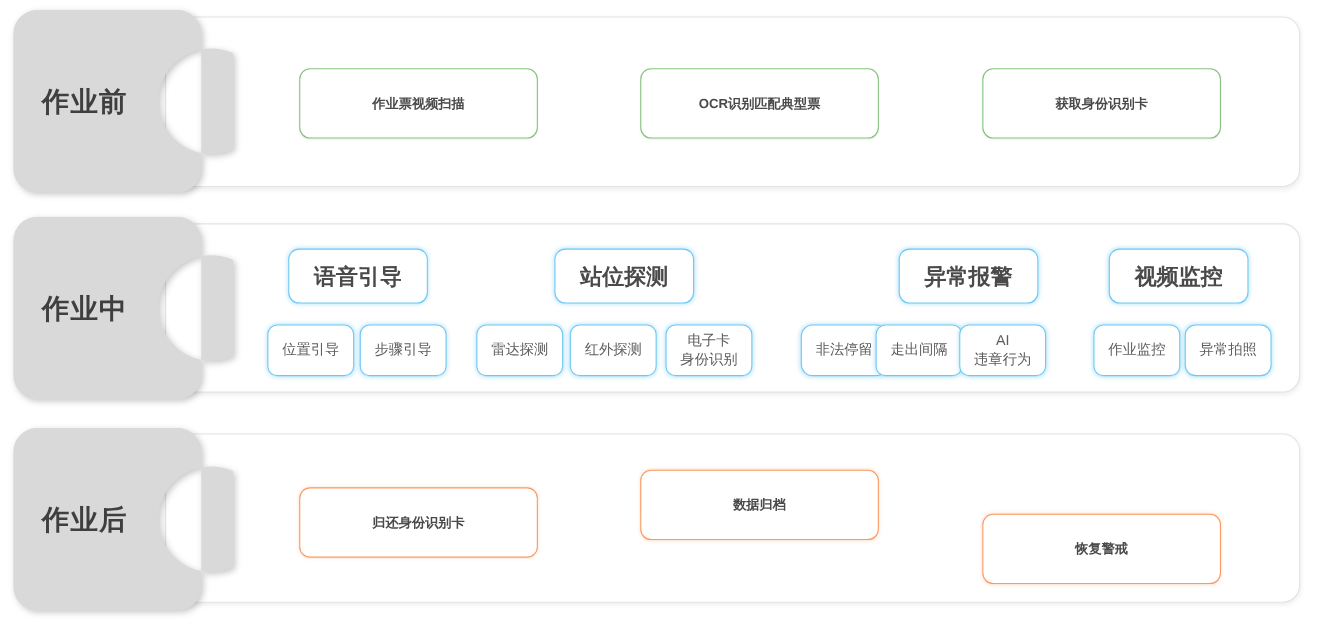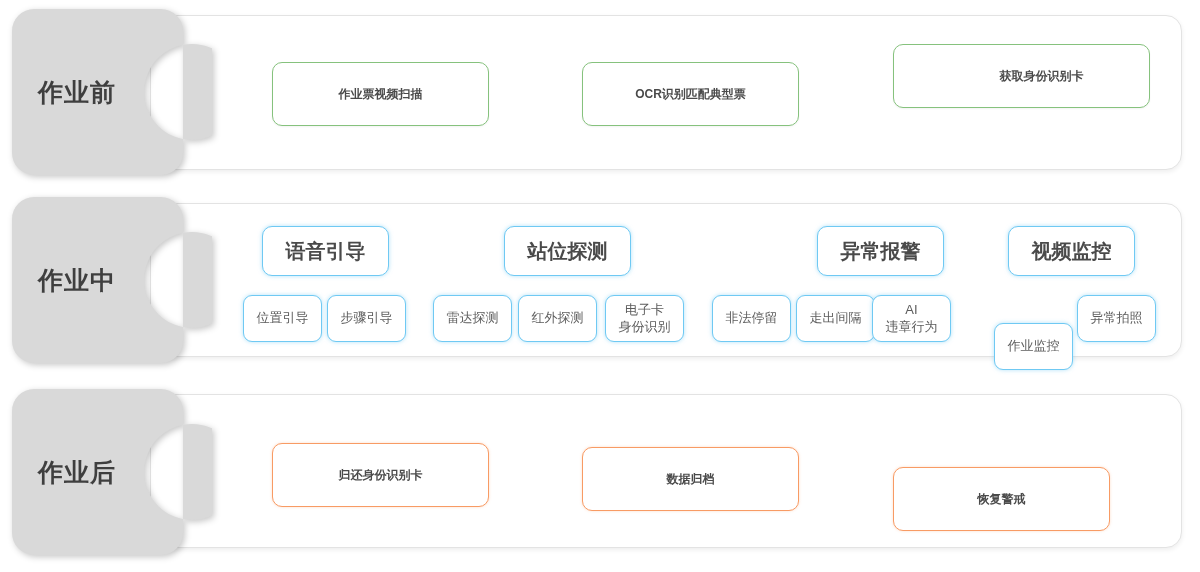--- a/index.html
+++ b/index.html
@@ -36,21 +36,21 @@
 
   <div class="section" style="top:9px;">
     <div class="panel" style="top:6px;height:153px;"></div>
     <svg class="tab-svg" width="200" height="166" viewBox="0 0 200 166">
       <path fill-rule="evenodd" fill="#d9d9d9" d="M22,0 H149 A22,22 0 0 1 171,22 V144 A22,22 0 0 1 149,166 H22 A22,22 0 0 1 0,144 V22 A22,22 0 0 1 22,0 Z
            M132,83 a48,48 0 1 0 96,0 a48,48 0 1 0 -96,0 Z"></path>
     </svg>
     <div class="tab-label">作业前</div>
     <div class="box box-lg green-box" style="left:272px;top:53px;">作业票视频扫描</div>
     <div class="box box-lg green-box" style="left:582px;top:53px;">OCR识别匹配典型票</div>
-    <div class="box box-lg green-box" style="left:893px;top:35px;padding-left:40px;">获取身份识别卡</div>
+    <div class="box box-lg green-box" style="left:893px;top:53px;">获取身份识别卡</div>
   </div>
 
   <div class="section" style="top:197px;">
     <div class="panel" style="top:6px;height:152px;"></div>
     <svg class="tab-svg" width="200" height="166" viewBox="0 0 200 166">
       <path fill-rule="evenodd" fill="#d9d9d9" d="M22,0 H149 A22,22 0 0 1 171,22 V144 A22,22 0 0 1 149,166 H22 A22,22 0 0 1 0,144 V22 A22,22 0 0 1 22,0 Z
            M132,83 a48,48 0 1 0 96,0 a48,48 0 1 0 -96,0 Z"></path>
     </svg>
     <div class="tab-label">作业中</div>
 
@@ -58,33 +58,33 @@
     <div class="box box-md blue-box" style="left:504px;top:29px;">站位探测</div>
     <div class="box box-md blue-box" style="left:771px;top:29px;margin-left:46px;">异常报警</div>
     <div class="box box-md blue-box" style="left:1008px;top:29px;">视频监控</div>
 
     <div class="box box-sm blue-box" style="left:327px;top:98px;">步骤引导</div>
     <div class="box box-sm blue-box" style="left:243px;top:98px;">位置引导</div>
     <div class="box box-sm blue-box" style="left:433px;top:98px;">雷达探测</div>
     <div class="box box-sm blue-box" style="left:518px;top:98px;">红外探测</div>
     <div class="box box-sm blue-box" style="left:605px;top:98px;">电子卡
 身份识别</div>
-    <div class="box box-sm blue-box" style="left:712px;top:98px;">非法停留</div>
+    <div class="box box-sm blue-box" style="left:728px;top:98px;border-radius:11px;">非法停留</div>
     <div class="box box-sm blue-box" style="left:796px;top:98px;">走出间隔</div>
     <div class="box box-sm blue-box" style="left:872px;top:98px;">AI
 违章行为</div>
-    <div class="box box-sm blue-box" style="left:994px;top:98px;margin-top:28px;">作业监控</div>
+    <div class="box box-sm blue-box" style="left:994px;top:98px;">作业监控</div>
     <div class="box box-sm blue-box" style="left:1077px;top:98px;border-radius:10px;">异常拍照</div>
   </div>
 
   <div class="section" style="top:389px;">
     <div class="panel" style="top:5px;height:152px;"></div>
     <svg class="tab-svg" width="200" height="166" viewBox="0 0 200 166">
       <path fill-rule="evenodd" fill="#d9d9d9" d="M22,0 H149 A22,22 0 0 1 171,22 V144 A22,22 0 0 1 149,166 H22 A22,22 0 0 1 0,144 V22 A22,22 0 0 1 22,0 Z
            M132,83 a48,48 0 1 0 96,0 a48,48 0 1 0 -96,0 Z"></path>
     </svg>
     <div class="tab-label">作业后</div>
     <div class="box box-lg orange-box" style="left:272px;top:54px;">归还身份识别卡</div>
-    <div class="box box-lg orange-box" style="left:582px;top:58px;">数据归档</div>
+    <div class="box box-lg orange-box" style="left:582px;top:38px;">数据归档</div>
     <div class="box box-lg orange-box" style="left:893px;top:54px;margin-top:24px;">恢复警戒</div>
   </div>
 
 </div>
 
 </body></html>

